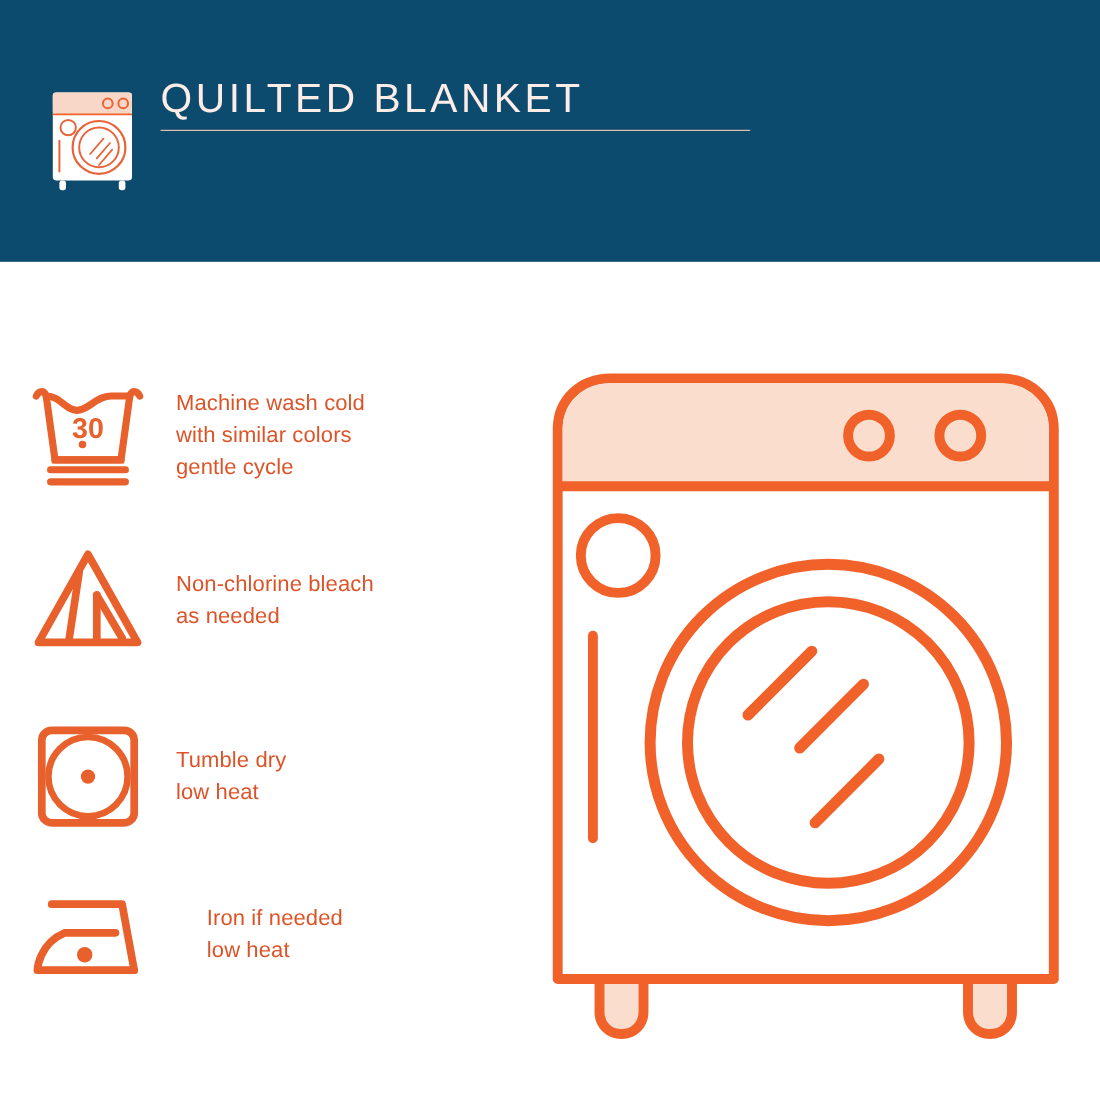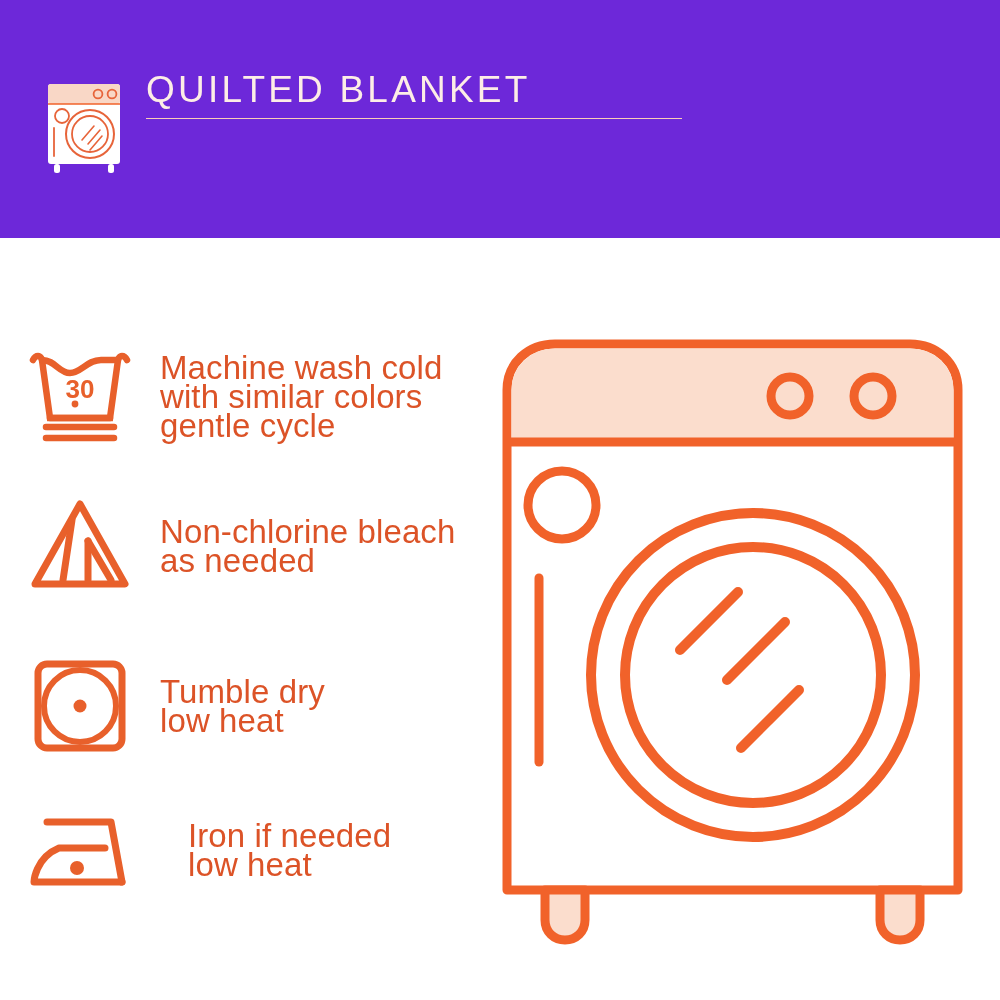--- a/index.html
+++ b/index.html
@@ -8,21 +8,21 @@
     background:#ffffff;
     font-family:"Liberation Sans",sans-serif;
     overflow:hidden;
     position:relative;
   }
   .page{position:relative;width:1000px;height:1000px;}
 
   
   .header{
     position:absolute;left:0;top:0;width:1000px;height:238px;
-    background:#6d28d9;
+    background:#0c4a6e;
   }
   .header-logo{
     position:absolute;left:44px;top:66px;width:92px;height:108px;
   }
   .header-text{
     position:absolute;left:146px;top:68px;width:600px;
   }
   .title-main{
     color:#FDEDE6;
     font-size:37px;
@@ -53,21 +53,21 @@
   .care-row.r1{top:248px;}
   .care-row.r2{top:408px;}
   .care-row.r3{top:552px;gap:28px;}
 
   .care-symbol{
     width:160px;flex:0 0 160px;
     display:flex;align-items:flex-start;justify-content:center;
   }
   .care-label{
     color:#DC5327;
-    font-size:33px;
+    font-size:20px;
     line-height:29px;
     letter-spacing:0.1px;
     font-weight:400;
     white-space:pre-line;
   }
 
   
   .washer{
     position:absolute;left:495px;top:330px;width:475px;height:615px;
   }

